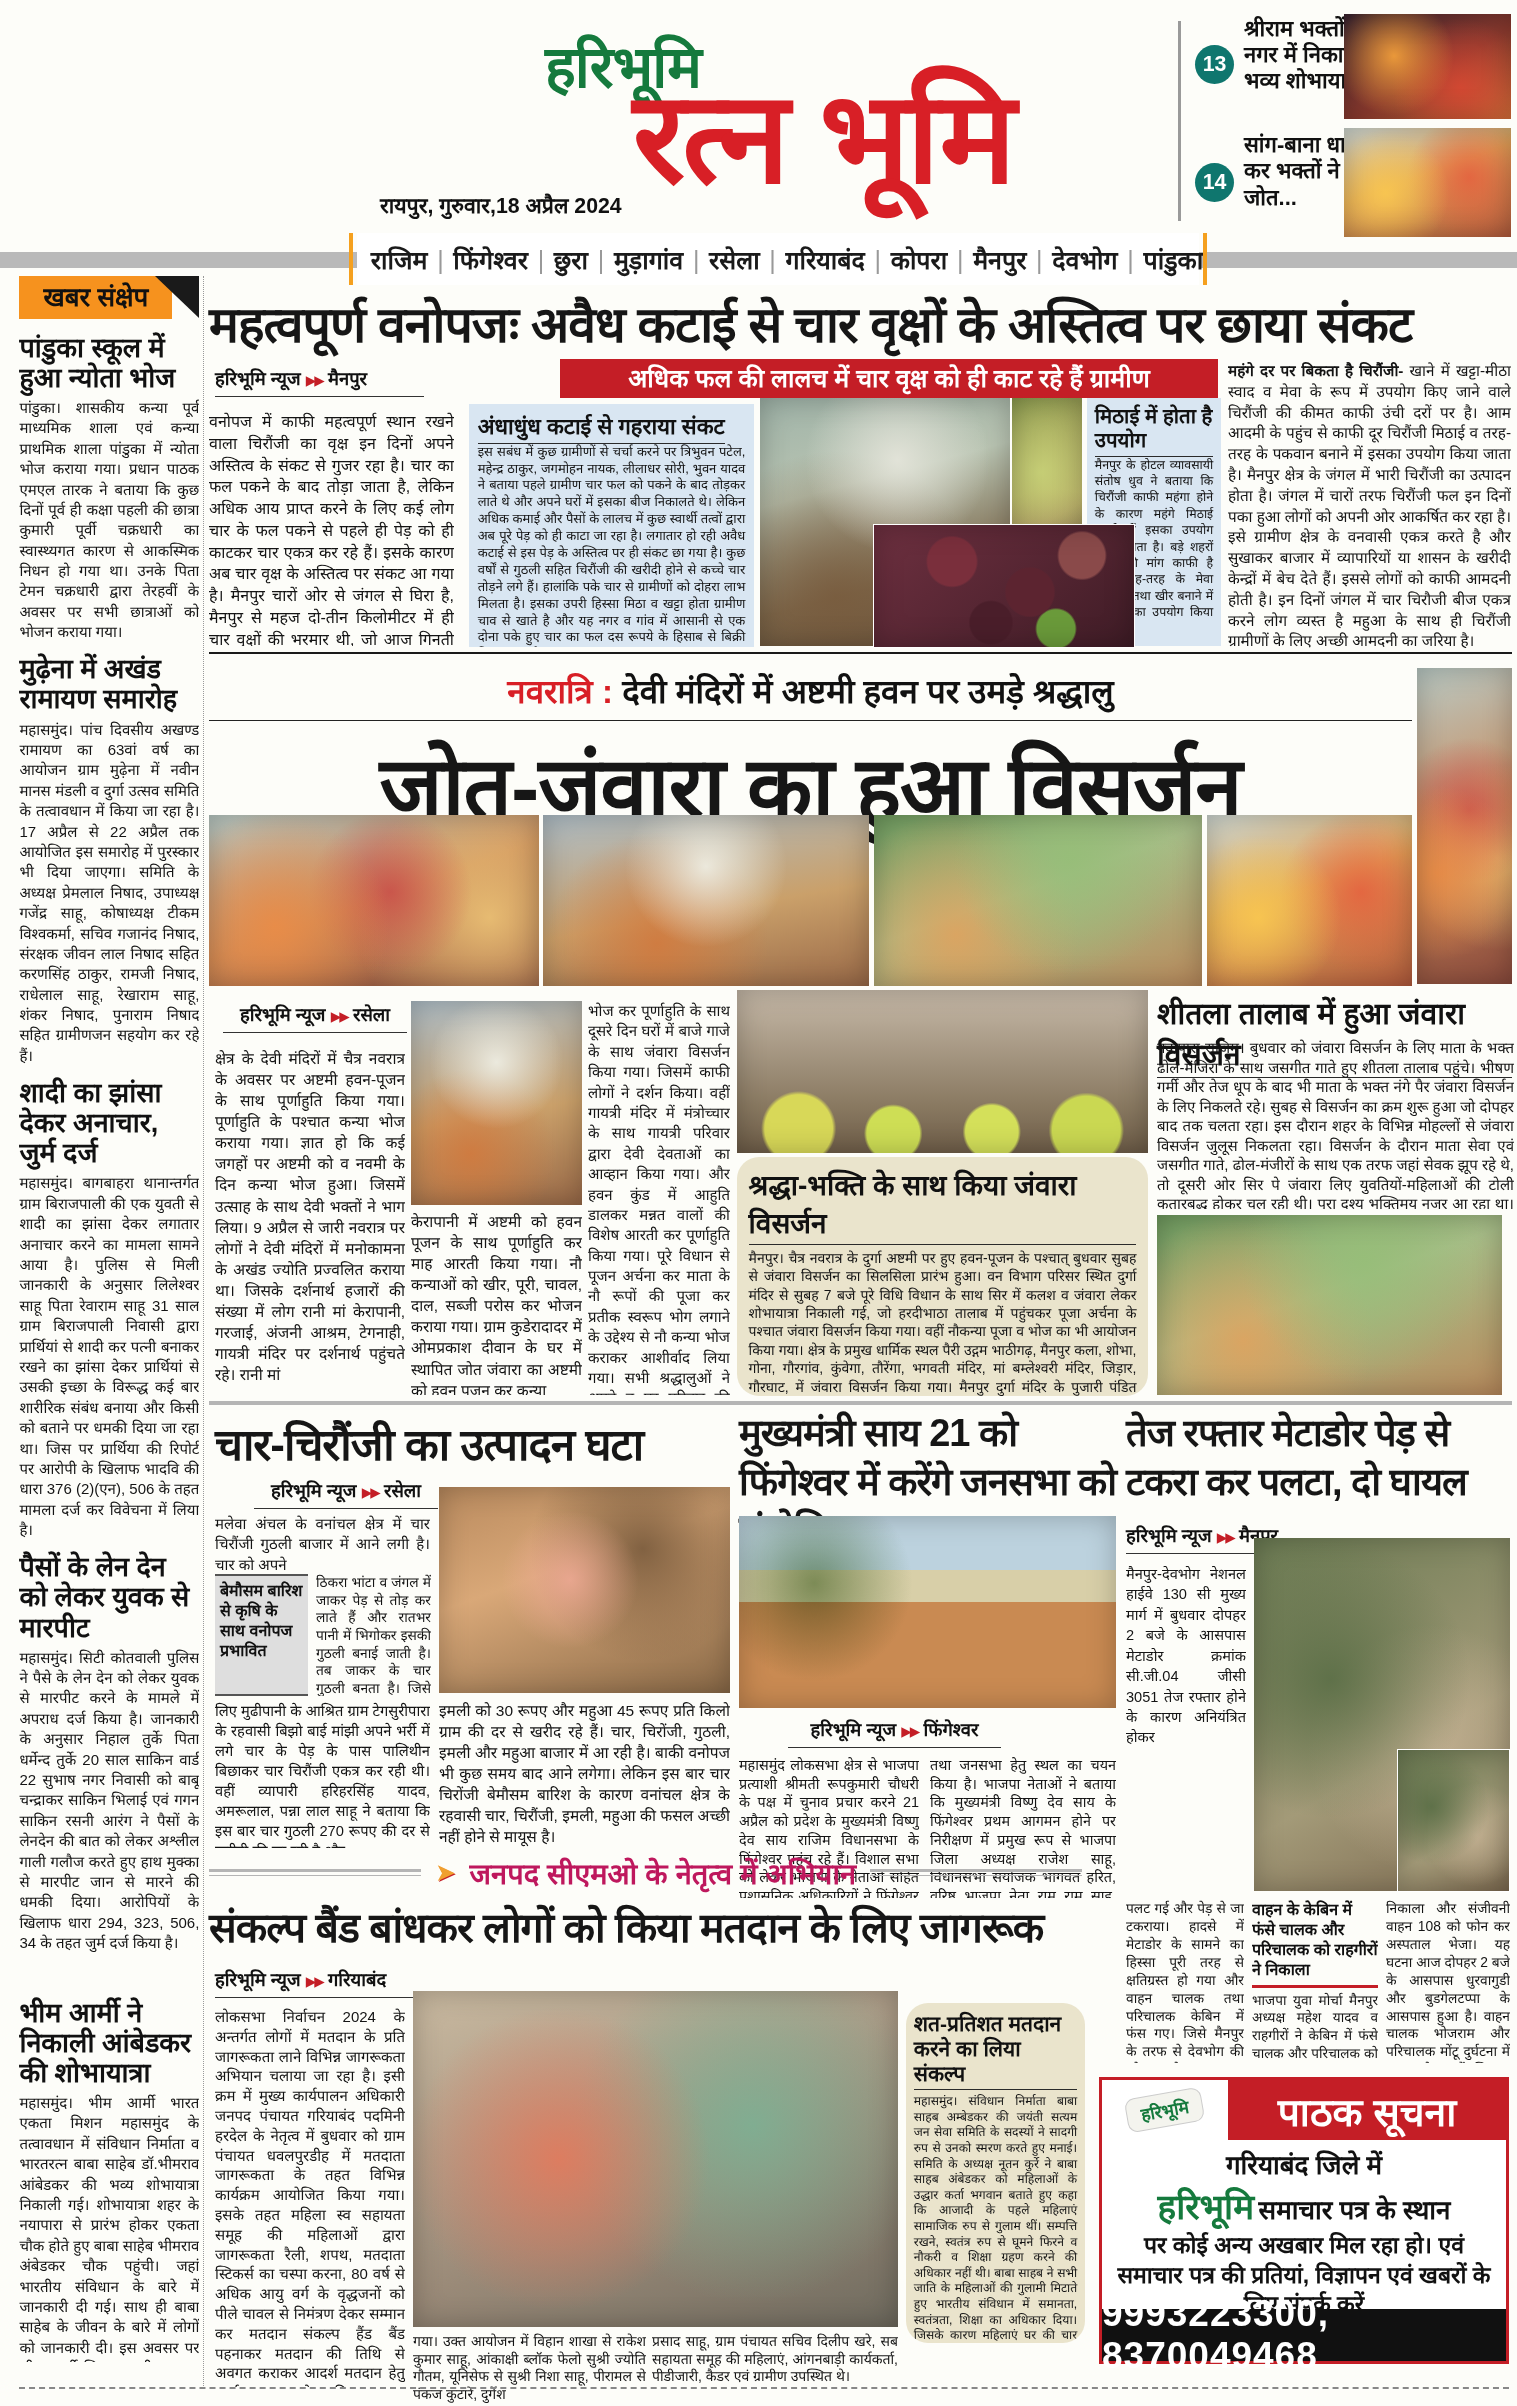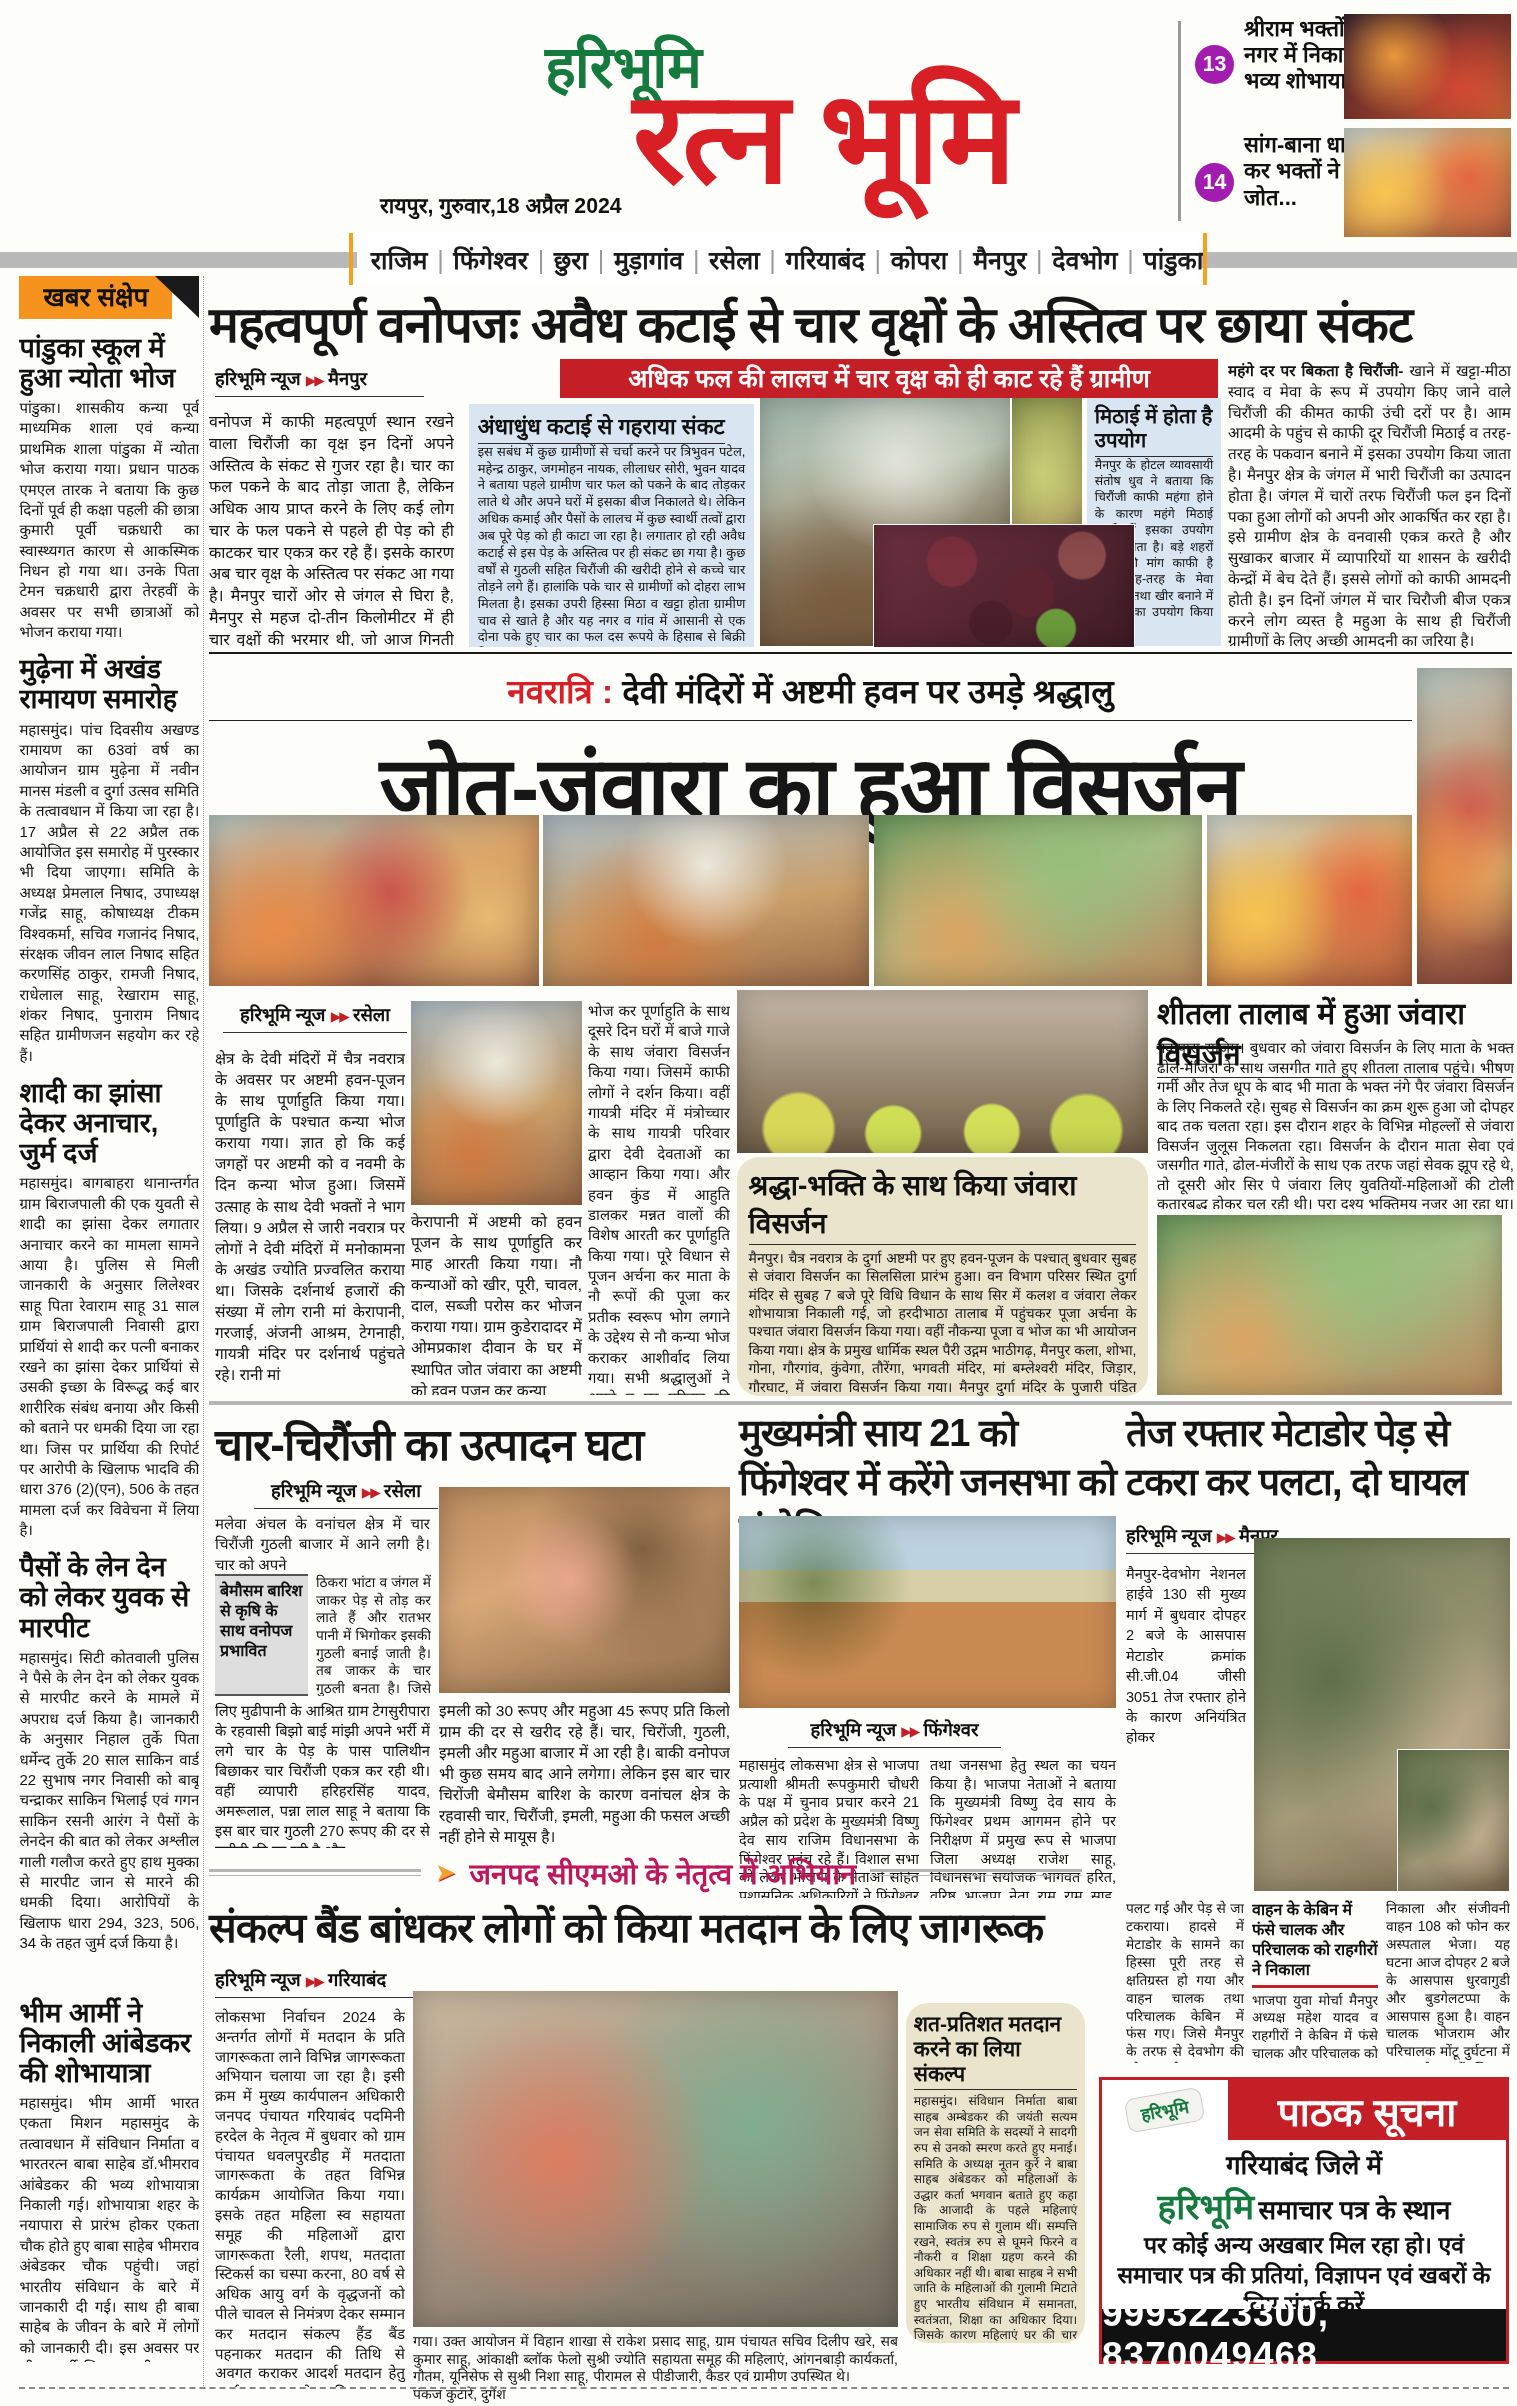--- a/index.html
+++ b/index.html
@@ -24,21 +24,21 @@
   .ph-road{background:radial-gradient(circle at 30% 40%,rgba(90,110,70,.9),transparent 50%),radial-gradient(circle at 70% 60%,rgba(200,180,150,.8),transparent 45%),linear-gradient(150deg,#6a7a52,#a39a78 60%,#7d6a50);}
   .ph-indoor{background:radial-gradient(circle at 30% 50%,rgba(230,120,90,.85),transparent 40%),radial-gradient(circle at 70% 40%,rgba(120,180,150,.8),transparent 45%),linear-gradient(160deg,#c9b9a0,#9a8a78 60%,#6e6a5e);}
   .headline{font-weight:800;color:#161616;letter-spacing:-1px;}
   .byline{font-weight:bold;font-size:18.4px;border-bottom:1.9px solid #333;padding-bottom:5.8px;white-space:nowrap;}
   .byline .arr{color:#c41e26;font-size:13.6px;letter-spacing:-1.9px;}
   .body{line-height:1.36;color:#141414;}
   .rule{position:absolute;}
   .boxblue{background:#d9e6f2;}
   .boxbeige{background:#eae4cc;border-radius:22px;}
   .btitle{font-weight:800;border-bottom:1.9px solid #2a2a2a;display:inline-block;padding-bottom:2.9px;}
-  .circle{width:39px;height:39px;border-radius:50%;background:#a21caf;color:#fff;font-weight:bold;font-size:21.3px;display:flex;align-items:center;justify-content:center;}
+  .circle{width:39px;height:39px;border-radius:50%;background:#0f766e;color:#fff;font-weight:bold;font-size:21.3px;display:flex;align-items:center;justify-content:center;}
   .navtxt{font-weight:bold;font-size:25px;color:#1a1a1a;white-space:nowrap;}
   .navsep{color:#999;margin:0 9.7px;font-weight:normal;}
   .bracket{width:9.7px;align-self:stretch;}
   .bl{border-left:4.9px solid #f5a01e;border-top:4.9px solid #f5a01e;border-bottom:4.9px solid #f5a01e;}
   .br{border-right:4.9px solid #f5a01e;border-top:4.9px solid #f5a01e;border-bottom:4.9px solid #f5a01e;}
   .kband{display:flex;align-items:center;justify-content:center;gap:13.6px;}
   .kline{flex:1;border-top:3.9px solid #b5b5b5;border-bottom:1px solid #b5b5b5;height:2.9px;}
 </style>
 </head>
 <body>

